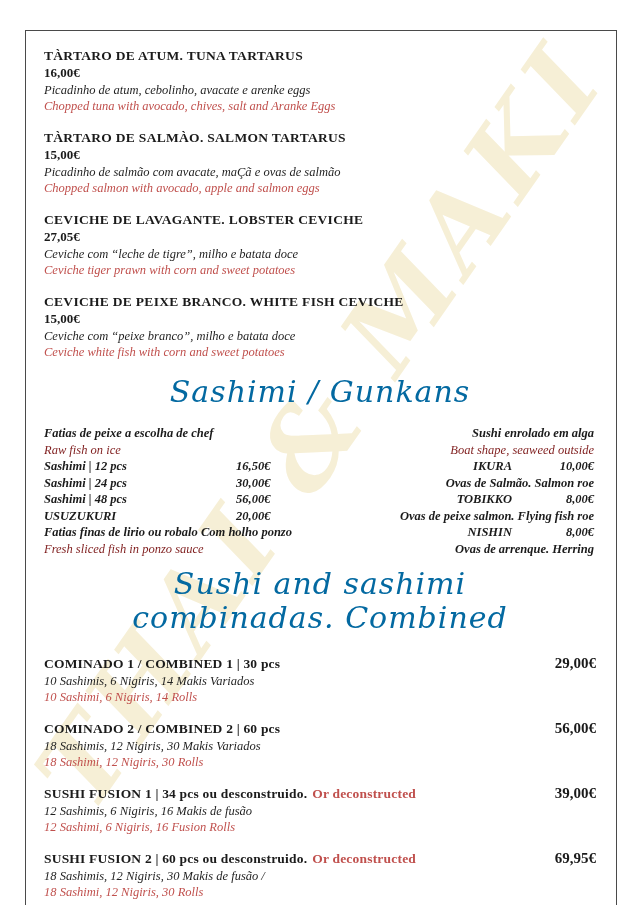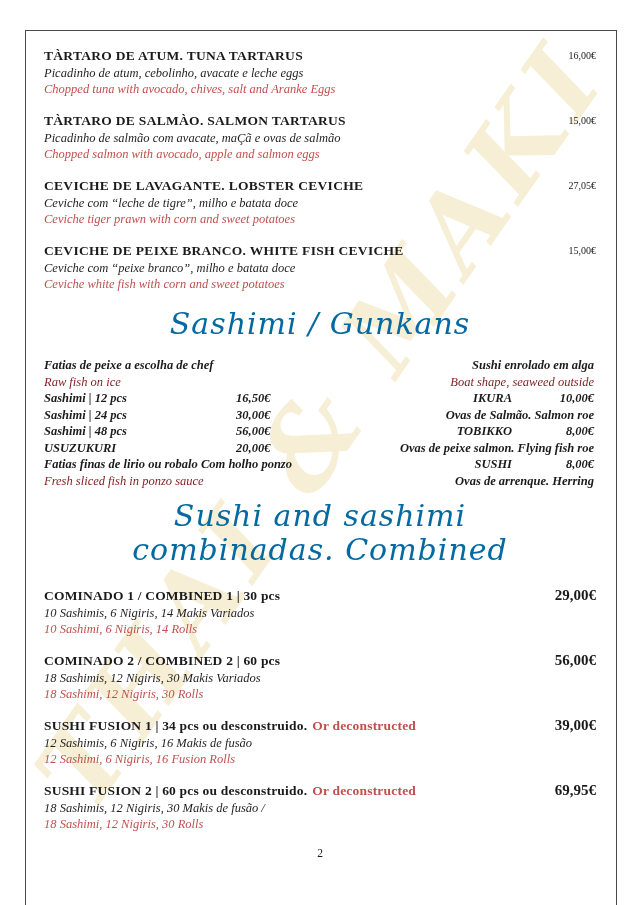--- a/index.html
+++ b/index.html
@@ -23,23 +23,23 @@
     transform:translate(-50%,-50%) rotate(-55deg);
     font-family:"DejaVu Serif", serif;
     font-style:italic; font-weight:bold;
     font-size:105px; letter-spacing:8px;
     color:#f6efd6; white-space:nowrap;
     z-index:0;
   }
   .content { position:relative; z-index:1; padding:47px 44px 0 44px; }
 
   .item { margin-bottom:16px; }
-  .item-head { display:flex; justify-content:space-between; align-items:flex-end; line-height:17px; }
+  .item-head { display:flex; justify-content:space-between; align-items:flex-start; line-height:17px;flex-direction:column; }
   .item-title { font-weight:bold; font-size:13.5px; letter-spacing:0.3px; }
-  .item-price { font-weight:normal; font-size:10px; }
+  .item-price { font-weight:bold; font-size:13px; }
   .desc-pt { font-style:italic; font-size:12.5px; line-height:14px; margin-top:2px; color:#1f1f1f; }
   .desc-en { font-style:italic; font-size:12.5px; line-height:14px; margin-top:2px; color:#c0504d; }
 
   .script-heading {
     text-align:center; color:#0369a1;
     font-family:"DejaVu Serif", serif;
     font-style:italic; font-size:30px; line-height:34px; letter-spacing:1px;
   }
   .heading-1 { margin:6px 0 16px; }
   .heading-2 { margin:10px 0 20px; }
@@ -66,21 +66,21 @@
 <div class="frame"></div>
 <div class="watermark">THAI &amp; MAKI</div>
 
 <div class="content">
 
   <div class="item">
     <div class="item-head">
       <span class="item-title">TÀRTARO DE ATUM. TUNA TARTARUS</span>
       <span class="item-price">16,00€</span>
     </div>
-    <div class="desc-pt">Picadinho de atum, cebolinho, avacate e leche eggs</div>
+    <div class="desc-pt">Picadinho de atum, cebolinho, avacate e arenke eggs</div>
     <div class="desc-en">Chopped tuna with avocado, chives, salt and Aranke Eggs</div>
   </div>
 
   <div class="item">
     <div class="item-head">
       <span class="item-title">TÀRTARO DE SALMÀO. SALMON TARTARUS</span>
       <span class="item-price">15,00€</span>
     </div>
     <div class="desc-pt">Picadinho de salmão com avacate, maÇã e ovas de salmão</div>
     <div class="desc-en">Chopped salmon with avocado, apple and salmon eggs</div>
@@ -137,21 +137,21 @@
         <span>IKURA</span><span class="gk-price">10,00€</span>
       </div>
       <div class="b-i">Ovas de Salmão. Salmon roe</div>
 
       <div class="b-i">
         <span>TOBIKKO</span><span class="gk-price">8,00€</span>
       </div>
       <div class="b-i">Ovas de peixe salmon.  Flying fish roe</div>
 
       <div class="b-i">
-        <span>SUSHI</span><span class="gk-price">8,00€</span>
+        <span>NISHIN</span><span class="gk-price">8,00€</span>
       </div>
       <div class="b-i">Ovas de arrenque. Herring</div>
     </div>
 
   </div>
 
   <div class="script-heading heading-2">
     <div>Sushi and sashimi</div>
     <div>combinadas. Combined</div>
   </div>

